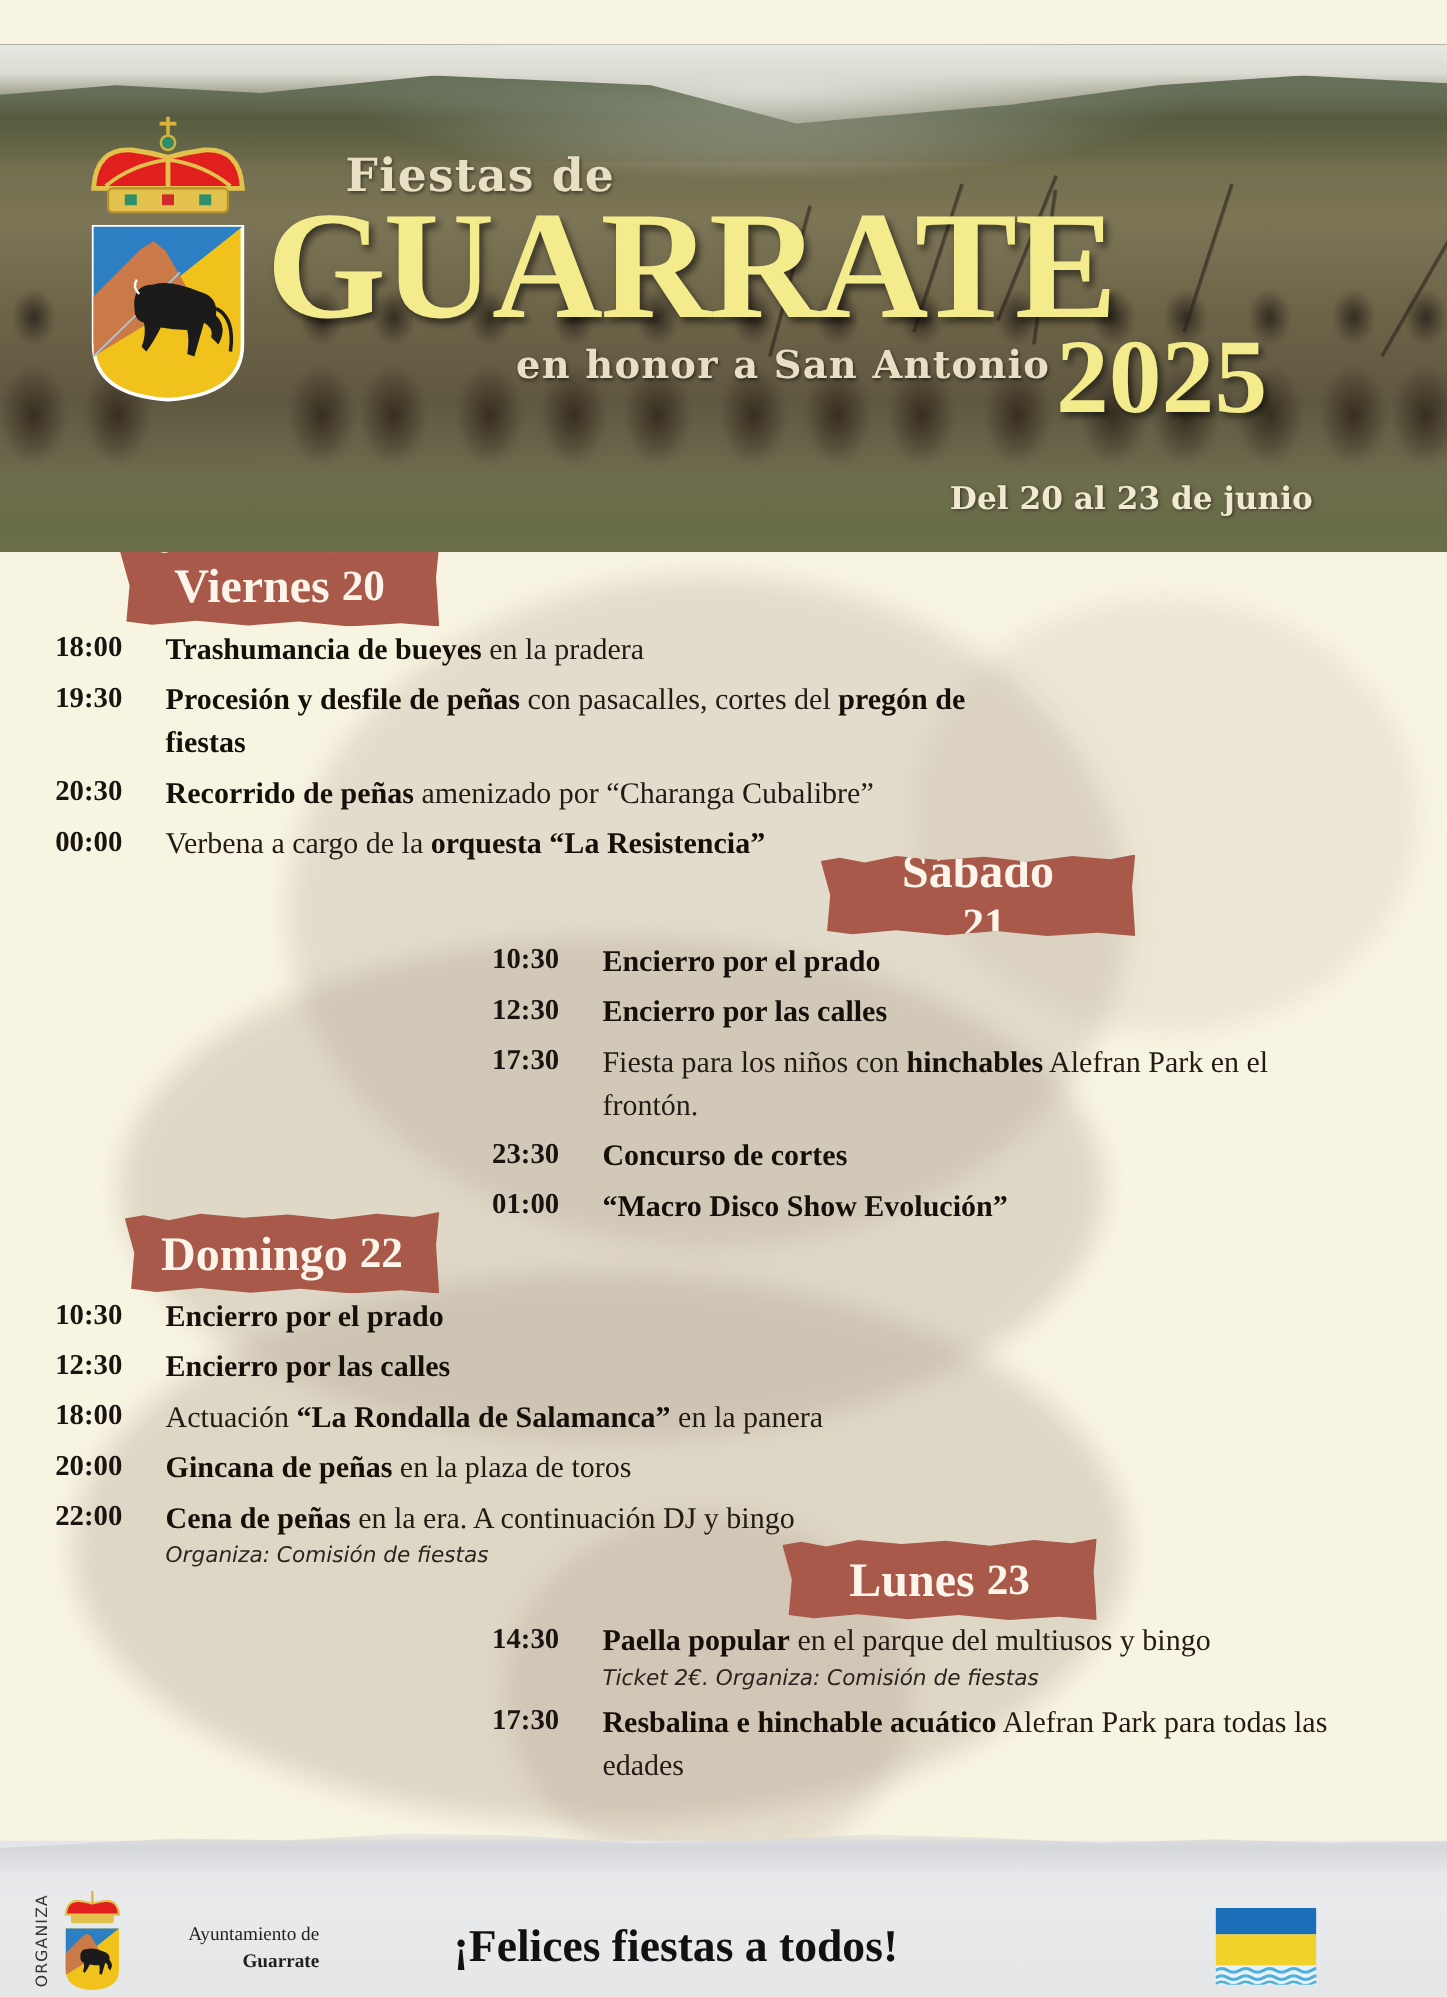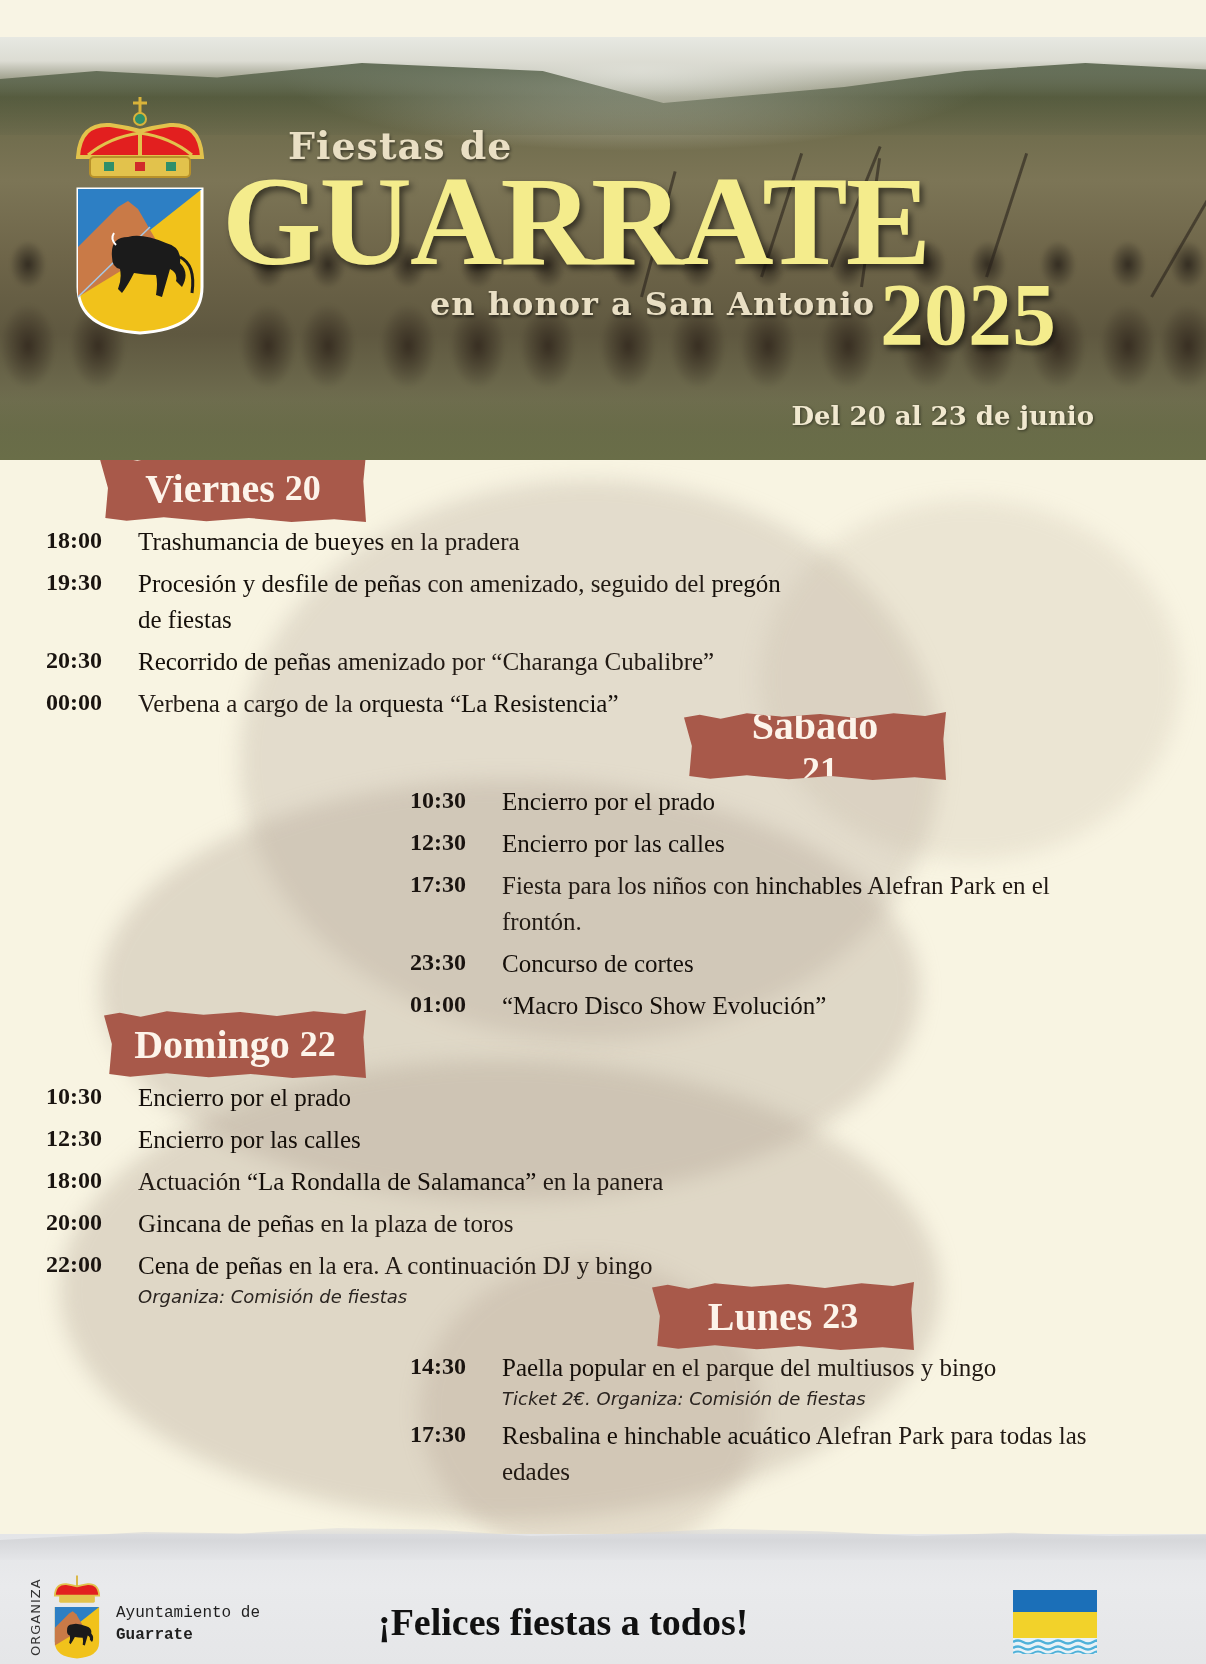--- a/index.html
+++ b/index.html
@@ -105,21 +105,21 @@
   .event .time {
     width: 92px; flex: none;
     font-size: 24px; font-weight: bold; text-align: left;
     font-family: "Liberation Serif", "DejaVu Serif", serif;
     line-height: 32px;
   }
   .event .desc {
     font-size: 25px; line-height: 36px; color: #221a14;
     font-family: "Liberation Serif", "DejaVu Serif", serif;
   }
-  .event .desc b { font-weight: normal; color: #150f0a; }
+  .event .desc b { font-weight: bold; color: #150f0a; }
   .event .note {
     display: block; font-style: italic; font-size: 18px; line-height: 26px;
     font-family: "DejaVu Sans", "Liberation Sans", sans-serif; color: #2a2420;
   }
 
   
   .footer {
     position: absolute; left: 0; top: 1534px; width: 1206px; height: 130px;
     background: linear-gradient(180deg, #e4e5e8 0%, #e9eaec 40%, #e5e6e8 100%);
   }
@@ -129,22 +129,22 @@
     clip-path: polygon(0 50%, 6% 40%, 12% 30%, 20% 34%, 28% 20%, 36% 24%, 44% 40%, 52% 34%, 60% 22%, 68% 28%, 76% 40%, 84% 32%, 92% 40%, 100% 36%, 100% 100%, 0 100%);
   }
   .organiza-label {
     position: absolute; left: 28px; top: 1656px;
     transform: rotate(-90deg); transform-origin: left top;
     font-family: "DejaVu Sans", "Liberation Sans", sans-serif;
     font-size: 13px; letter-spacing: 1px; color: #333;
   }
   .mini-crest { position: absolute; left: 52px; top: 1574px; width: 50px; height: 86px; }
   .ayto {
-    position: absolute; left: 116px; top: 1604px; width: 150px; text-align: left;
-    font-family: Liberation Mono, monospace; color: #1f1f1f;
+    position: absolute; left: 116px; top: 1604px; width: 150px; text-align: right;
+    font-family: Liberation Serif, serif; color: #1f1f1f;
   }
   .ayto .l1 { font-size: 16px; display: block; }
   .ayto .l2 { font-size: 16px; font-weight: bold; display: block; margin-top: 4px; }
   .felices {
     position: absolute; left: 378px; top: 1600px;
     font-size: 38px; font-weight: bold; color: #111;
     font-family: "Liberation Serif", "DejaVu Serif", serif;
   }
   .flag { position: absolute; left: 1013px; top: 1590px; width: 84px; height: 64px; }
 </style>
@@ -222,21 +222,21 @@
     <span>Viernes</span>
       <span class="num">20</span>
   </div>
   <ul class="events" style="left:46px; top:64px; width:760px;">
     <li class="event">
       <span class="time">18:00</span>
       <span class="desc"><b>Trashumancia de bueyes</b><span> en la pradera</span></span>
     </li>
     <li class="event">
       <span class="time">19:30</span>
-      <span class="desc"><b>Procesión y desfile de peñas</b><span> con amenizado, seguido del </span><b>pregón de fiestas</b></span>
+      <span class="desc"><b>Procesión y desfile de peñas</b><span> con pasacalles, cortes del </span><b>pregón de fiestas</b></span>
     </li>
     <li class="event">
       <span class="time">20:30</span>
       <span class="desc"><b>Recorrido de peñas</b><span> amenizado por “Charanga Cubalibre”</span></span>
     </li>
     <li class="event">
       <span class="time">00:00</span>
       <span class="desc"><span>Verbena a cargo de la </span><b>orquesta “La Resistencia”</b></span>
     </li>
   </ul>

